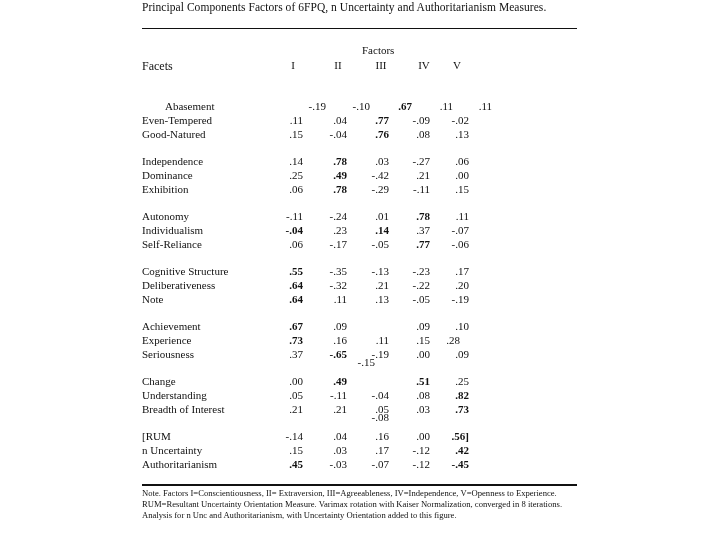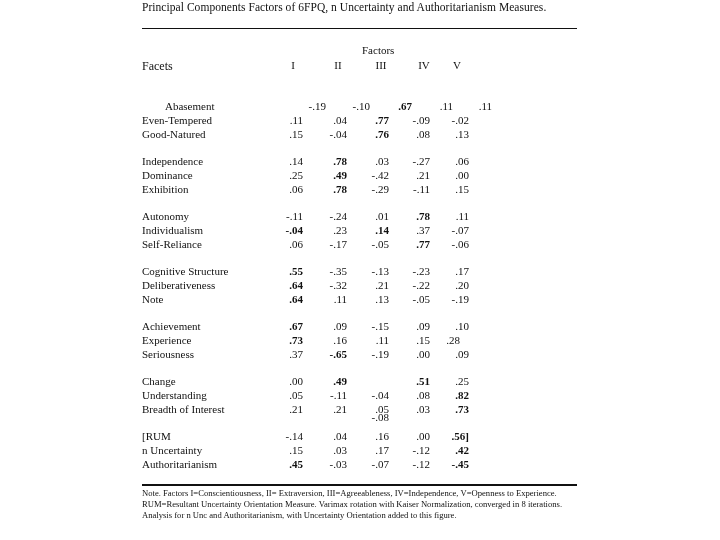--- a/index.html
+++ b/index.html
@@ -126,21 +126,21 @@
       <div class="cell bold" style="left: 263px;">.64</div>
       <div class="cell" style="left: 307px;">.11</div>
       <div class="cell" style="left: 349px;">.13</div>
       <div class="cell" style="left: 390px;">-.05</div>
       <div class="cell" style="left: 429px;">-.19</div>
     </div>
     <div class="row" style="top: 320px; padding-left: 27px;">
       <div class="facet">Achievement</div>
       <div class="cell bold" style="left: 263px;">.67</div>
       <div class="cell" style="left: 307px;">.09</div>
-      <div class="cell" style="left: 349px;">-.15</div>
+      <div class="cell" style="left: 335px; margin-top: 36px;">-.15</div>
       <div class="cell" style="left: 390px;">.09</div>
       <div class="cell" style="left: 429px;">.10</div>
     </div>
     <div class="row" style="top: 334px;">
       <div class="facet">Experience</div>
       <div class="cell bold" style="left: 263px;">.73</div>
       <div class="cell" style="left: 307px;">.16</div>
       <div class="cell" style="left: 349px;">.11</div>
       <div class="cell" style="left: 390px;">.15</div>
       <div class="cell" style="left: 433px; text-align: center;">.28</div>

